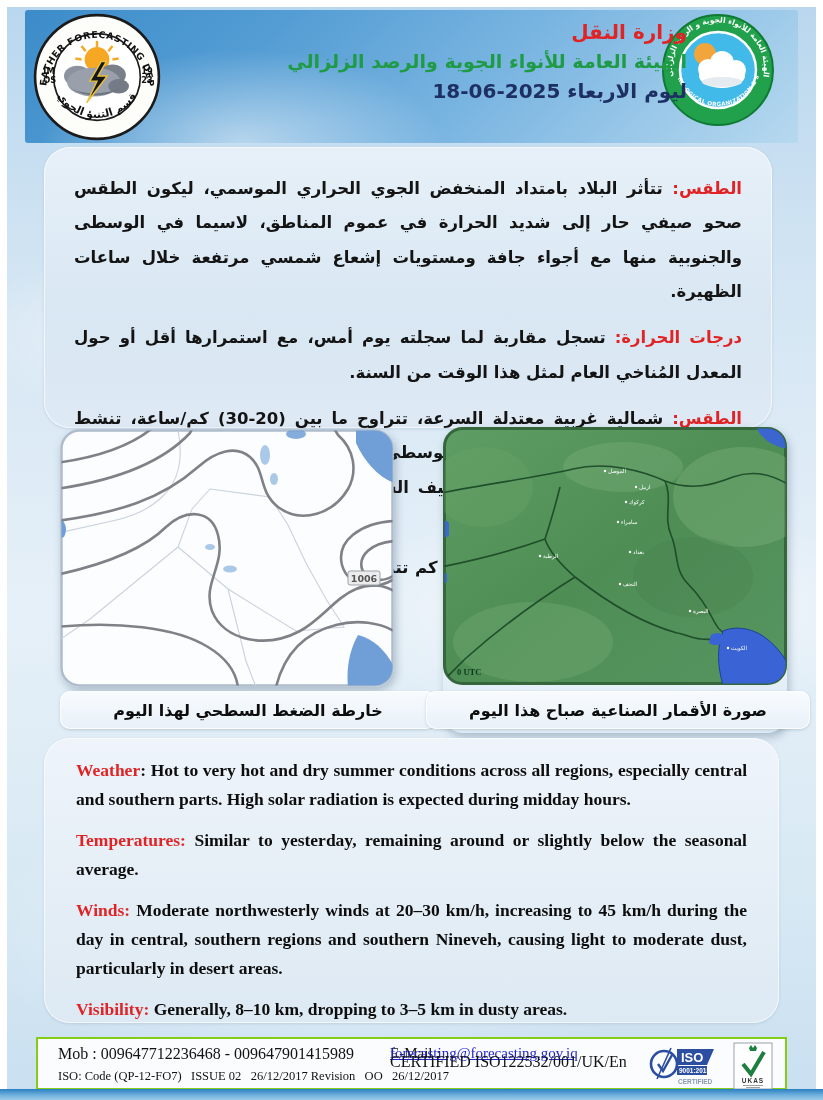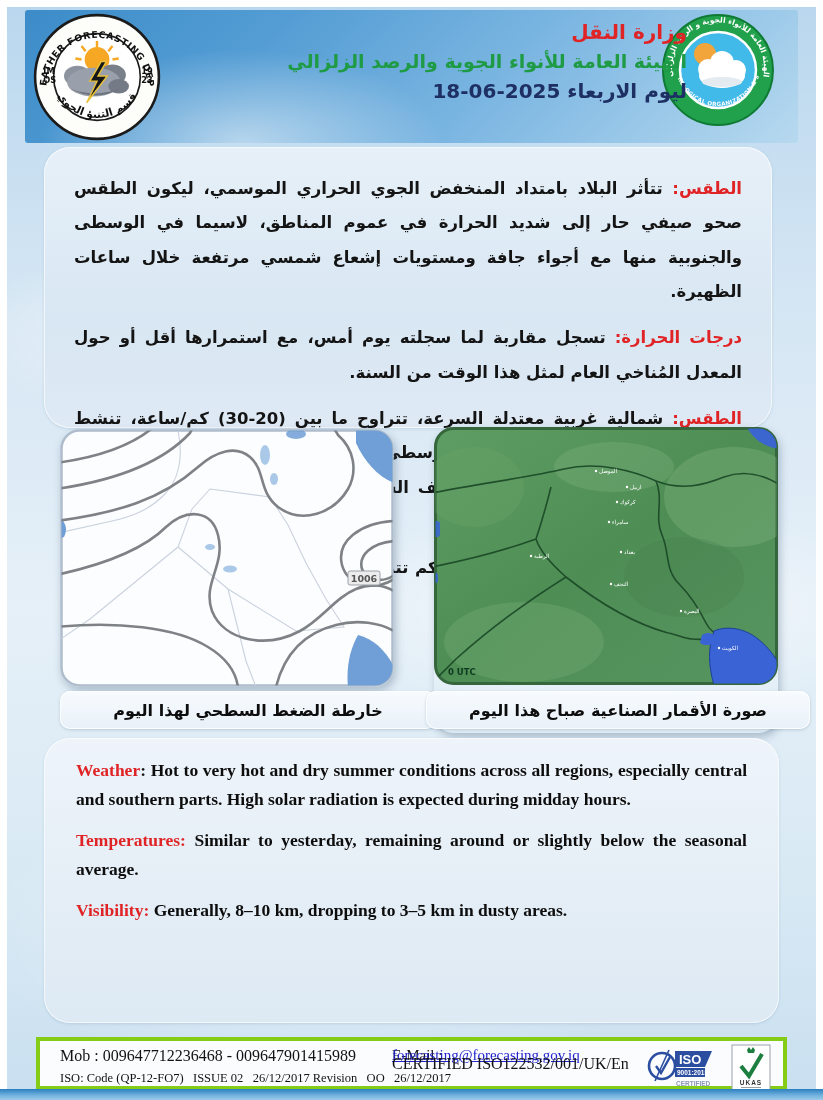--- a/index.html
+++ b/index.html
@@ -34,42 +34,42 @@
     background:linear-gradient(180deg,#e7f0f8 0%,#d8e7f3 60%,#dee9f4 100%);
     box-shadow:inset 0 0 0 1px rgba(255,255,255,.65), 0 1px 3px rgba(70,110,150,.18);
     padding:25px 30px 10px 30px; direction:rtl; }
   .ar-panel p { font-size:16.5px; font-weight:bold; color:#141414; line-height:2.08;
     text-align:justify; margin-bottom:12px; }
   .lbl-red { color:#e02325; }
 
   
   .map { position:absolute; border-radius:20px; box-shadow:2px 4px 8px rgba(40,70,100,.3); }
   .map-pressure  { left:60px;  top:429px; width:334px; height:258px; }
-  .map-satellite { left:434px; top:427px; width:344px; height:306px; }
+  .map-satellite { left:443px; top:427px; width:344px; height:306px;font-family:Liberation Serif, serif; }
   .map svg { display:block; }
 
   .caption { position:absolute; top:691px; height:38px; border-radius:10px;
     background:linear-gradient(180deg,#f8fbfe 0%,#e8f1f8 100%);
     box-shadow:0 1px 3px rgba(60,90,120,.25), inset 0 0 0 1px rgba(255,255,255,.8);
     display:flex; align-items:center; justify-content:center;
     font-size:16px; font-weight:bold; color:#0d0d0d; direction:rtl; }
   .caption-left  { left:60px;  width:376px; }
   .caption-right { left:426px; width:384px; }
 
   
   .en-panel { position:absolute; left:44px; top:738px; width:735px; height:285px; border-radius:26px;
     background:linear-gradient(180deg,#eef4fa 0%,#dde9f3 100%);
     box-shadow:inset 0 0 0 1px rgba(255,255,255,.65), 0 1px 3px rgba(70,110,150,.18);
     padding:18px 32px 20px 32px; }
   .en-panel p { font-family:"Liberation Serif", serif; font-size:17.5px; font-weight:bold;
     color:#0d0d0d; line-height:1.68; text-align:justify; margin-bottom:11px; }
 
   
   .footer-bar { position:absolute; left:36px; top:1037px; width:751px; height:53px;
-    background:#fafcfe; border:4px solid #84cc16; }
+    background:#fafcfe; border:2px solid #84cc16; }
   .footer-bar span, .footer-bar a { font-family:"Liberation Serif", serif; color:#121212; position:absolute; white-space:nowrap; }
   .f-mob   { left:20px;  top:6px;  font-size:16px; }
   .f-email-label { left:352px; top:6px; font-size:15px; }
   .f-email-link  { color:#2323cc !important; text-decoration:underline; cursor:pointer; }
   .f-iso   { left:20px;  top:30px; font-size:12.5px; }
   .f-cert  { left:352px; top:14px; font-size:16px; }
   .iso-badge { position:absolute; right:70px; top:4px; }
   .ukas-badge{ position:absolute; right:12px; top:3px; }
 
   .bottom-strip { position:absolute; left:0; top:1089px; width:823px; height:11px;
@@ -293,20 +293,23 @@
   <div class="caption caption-right">صورة الأقمار الصناعية صباح هذا اليوم</div>
 
   <div class="en-panel">
     <p>
       <span class="lbl-red">Weather</span><span>: Hot to very hot and dry summer conditions across all regions, especially central and southern parts. High solar radiation is expected during midday hours.</span>
     </p>
     <p>
       <span class="lbl-red">Temperatures:</span><span> Similar to yesterday, remaining around or slightly below the seasonal average.</span>
     </p>
     <p>
+      <span class="lbl-red">Winds:</span><span> Moderate northwesterly winds at 20–30 km/h, increasing to 45 km/h during the day in central, southern regions and southern Nineveh, causing light to moderate dust, particularly in desert areas.</span>
+    </p>
+    <p>
       <span class="lbl-red">Visibility:</span><span> Generally, 8–10 km, dropping to 3–5 km in dusty areas.</span>
     </p>
   </div>
 
   <div class="footer-bar">
     <span class="f-mob">Mob : 009647712236468 - 009647901415989</span>
     <span class="f-email-label">
       <span>E-Mail : </span>
         <a class="f-email-link">forecasting@forecasting.gov.iq</a>
     </span>

